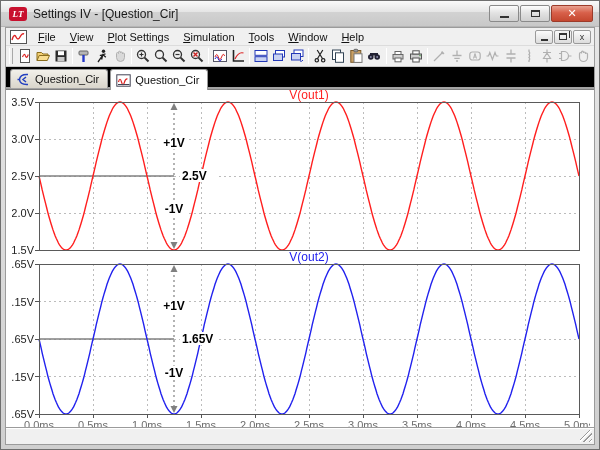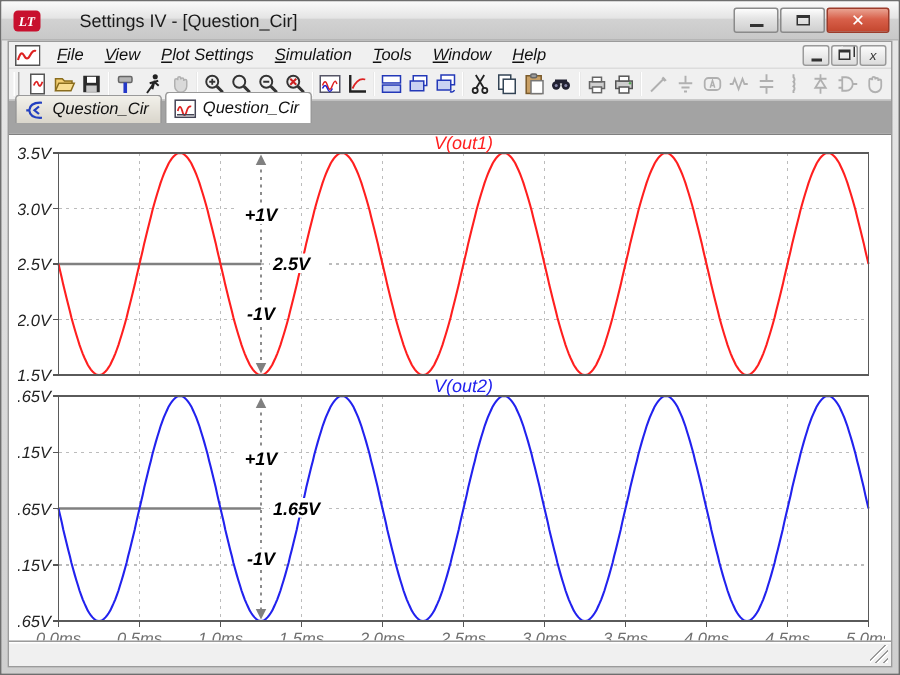--- a/index.html
+++ b/index.html
@@ -1,55 +1,55 @@
 <!DOCTYPE html>
 <html><head>
 <meta charset="utf-8">
 <style>
   * { margin:0; padding:0; box-sizing:border-box; }
   html,body { width:600px; height:450px; font-family:"Liberation Sans", sans-serif; }
   .win { width:600px; height:450px; background:linear-gradient(#e8e8e8,#cfcfcf); border:1px solid #6e6e6e; display:flex; flex-direction:column; }
 
   
   .titlebar { height:26px; display:flex; align-items:center; padding:0 6px 0 8px;
-    background:linear-gradient(#fafafa,#e4e4e4 45%,#d2d2d2 46%,#c8c8c8); border-bottom:1px solid #b5b5b5;gap:20px; }
+    background:linear-gradient(#fafafa,#e4e4e4 45%,#d2d2d2 46%,#c8c8c8); border-bottom:1px solid #b5b5b5; }
   .lt-logo { width:18px; height:14px; background:#c8102e; border-radius:3px; color:#fff; font:italic bold 9px "Liberation Serif",serif;
     display:flex; align-items:center; justify-content:center; margin-right:6px; }
   .win-title { font-size:12px; color:#1a1a1a; flex:1; white-space:nowrap; overflow:hidden; }
   .cap-btns { display:flex; }
   .cap-btn { width:30px; height:17px; margin-left:1px; border:1px solid #8a8a8a; border-radius:2px;
     background:linear-gradient(#fdfdfd,#e3e3e3 45%,#cwhite); background:linear-gradient(#fdfdfd,#e3e3e3 45%,#cfcfcf);
     display:flex; align-items:center; justify-content:center; font-size:10px; color:#333; }
   .cap-btn.close { width:42px; background:linear-gradient(#e9a291,#d8604a 45%,#c4472f); color:#fff; font-size:11px; border-color:#9c3b2a; }
   .glyph-min { width:9px; height:3px; border-bottom:2px solid #333; margin-top:5px; }
   .glyph-max { width:9px; height:7px; border:1px solid #333; border-top-width:2px; }
 
   
-  .inner { flex:1; margin:0 4px 4px; border:1px solid #9b9b9b; background:#f0f0f0; display:flex; flex-direction:column; min-height:0;font-style:italic; }
+  .inner { flex:1; margin:0 4px 4px; border:1px solid #9b9b9b; background:#f0f0f0; display:flex; flex-direction:column; min-height:0; }
 
   
   .menubar { height:18px; display:flex; align-items:center; background:#f0f0f0; border-bottom:1px solid #dcdcdc; padding:0 2px; }
   .doc-icon { width:17px; height:14px; margin:0 4px 0 2px; }
   .menu-item { font-size:11px; color:#111; padding:1px 7px; }
   .menu-item u { text-decoration:underline; }
   .menubar .spring { flex:1; }
   .mdi-btn { width:18px; height:14px; margin-right:1px; border:1px solid #9a9a9a; border-radius:2px;
     background:linear-gradient(#fbfbfb,#dcdcdc); display:flex; align-items:center; justify-content:center; font-size:9px; color:#333; }
   .mdi-min { width:7px; height:2px; background:#333; margin-top:6px; }
   .mdi-restore { width:8px; height:7px; border:1px solid #333; border-top-width:2px; box-shadow:2px -2px 0 -0px #f0f0f0, 3px -2px 0 0 #333; }
 
   
   .toolbar { height:21px; display:flex; align-items:center; background:#f0f0f0; border-bottom:1px solid #c9c9c9; padding:0 2px; overflow:hidden; }
   .tb-grip { width:4px; height:16px; border-left:1px solid #fff; border-right:1px solid #a8a8a8; margin:0 3px 0 1px; }
   .tb-sep { width:1px; height:16px; background:#b0b0b0; border-right:1px solid #fff; margin:0 2px; }
   .tbi { width:19px; height:18px; display:flex; align-items:center; justify-content:center; }
   .tbi svg { width:16px; height:16px; }
 
   
-  .tabbar { height:22px; background:#a3a3a3; display:flex; align-items:flex-end; padding:2px 2px 0 4px; border-bottom:7px solid #a3a3a3; }
+  .tabbar { height:22px; background:#000000; display:flex; padding:2px 2px 0 4px; border-bottom:2px solid #a3a3a3; }
   .tab { height:19px; display:flex; align-items:center; padding:0 8px 0 5px; font-size:11px; color:#111;
     border:1px solid #9a9a9a; border-bottom:none; border-radius:3px 3px 0 0; background:linear-gradient(#f2f0ea,#d9d5cb); margin-right:2px; }
   .tab.active { background:#fff; height:21px; position:relative; z-index:2; }
   .tab svg { width:15px; height:13px; margin-right:4px; }
 
   
   .client { flex:1; background:#fff; position:relative; border-top:1px solid #808080; min-height:0; }
   .client svg { position:absolute; left:6px; top:0; display:block; }
 
   

